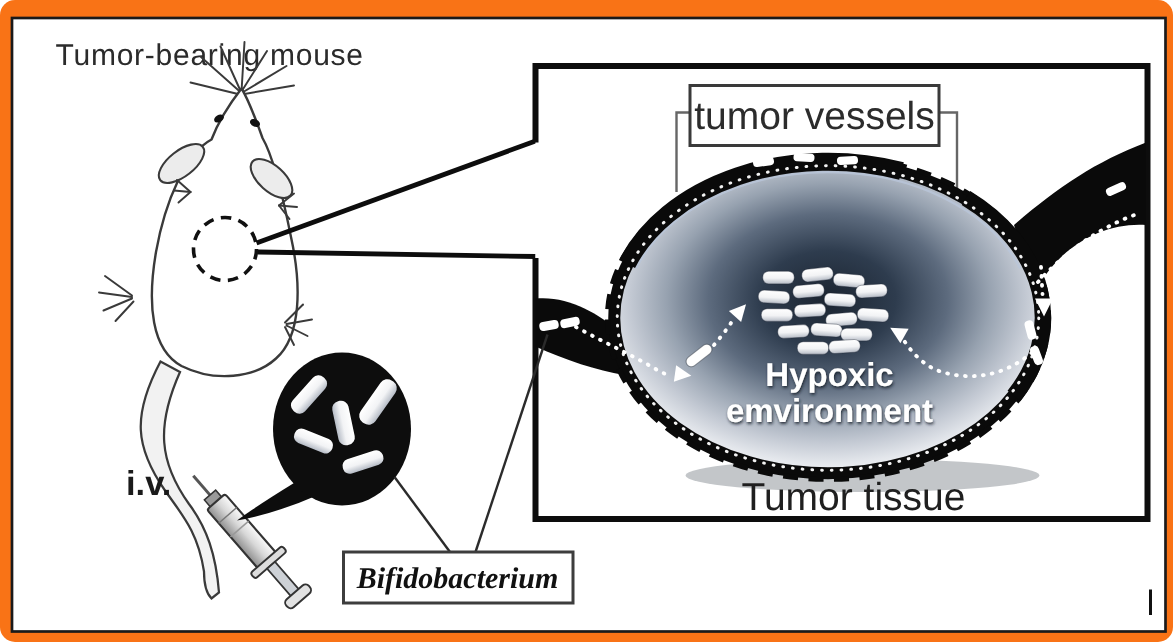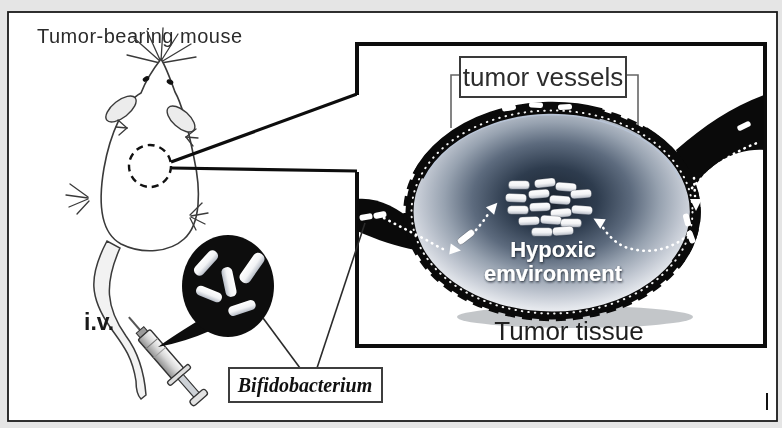--- a/index.html
+++ b/index.html
@@ -1,17 +1,17 @@
 <!DOCTYPE html>
 <html><head>
 <meta charset="utf-8">
 <style>
   html,body{margin:0;padding:0;background:#fff;}
-  #stage{position:relative;width:782px;height:428px;background:#e5e5e5;overflow:hidden;
-         font-family:"Liberation Sans",sans-serif;}
+  #stage{position:relative;width:782px;height:428px;background:#f97316;overflow:hidden;
+         font-family:"Liberation Sans",sans-serif;border-radius:10px;}
   svg{display:block;}
   text{font-family:"Liberation Sans",sans-serif;}
   .serif-label{font-family:"Liberation Serif",serif;font-style:italic;font-weight:bold;}
 </style>
 </head>
 <body>
 
 <div id="stage">
 <svg width="782" height="428" viewBox="0 0 782 428">
   <defs>

